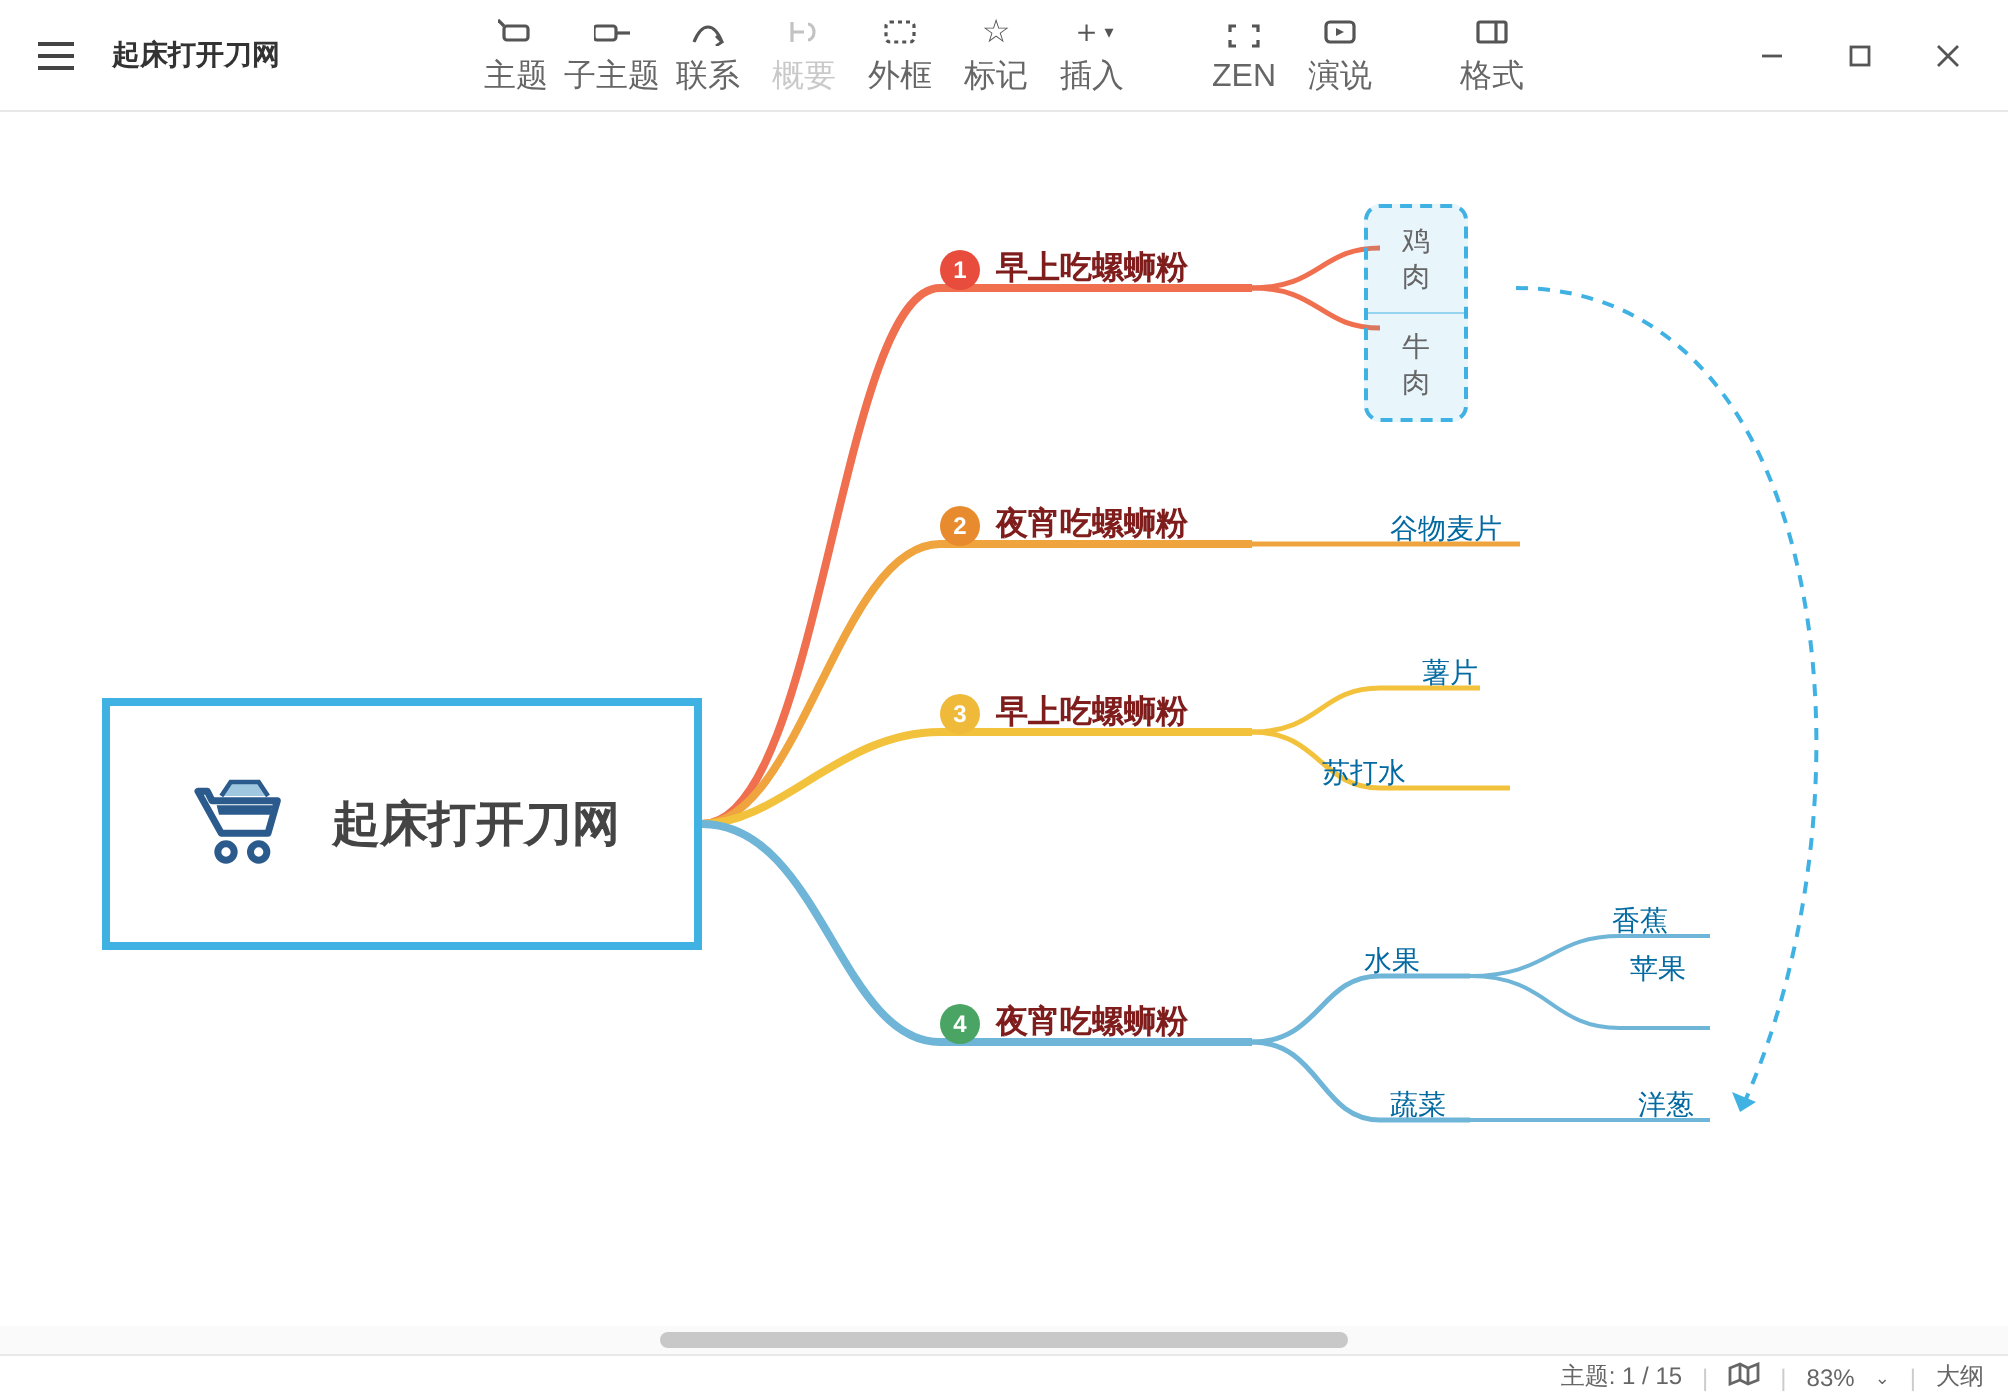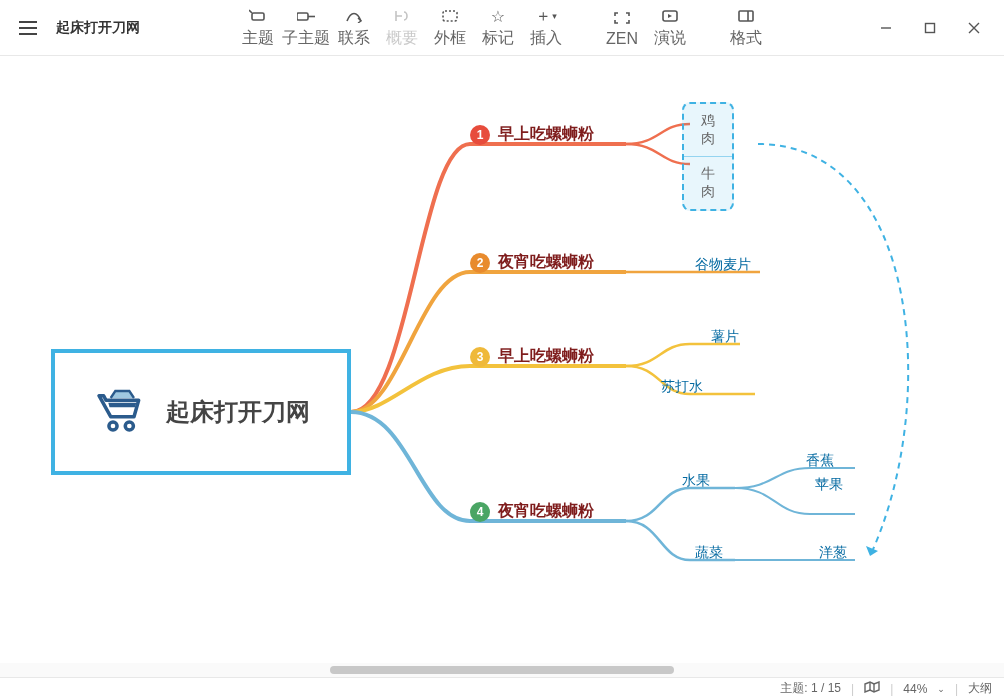--- a/index.html
+++ b/index.html
@@ -232,17 +232,17 @@
 </div>
 
 <div class="statusbar">
   <span><span>主题:</span> <span>1 / 15</span></span>
   <span class="sb-sep">|</span>
   <span style="cursor:pointer"><svg width="16" height="12" viewBox="0 0 16 12" fill="none" stroke="#666" stroke-width="1.4">
         <path d="M1 3l5-2 4 2 5-2v8l-5 2-4-2-5 2z"></path>
         <path d="M6 1v8M10 3v8"></path>
       </svg></span>
   <span class="sb-sep">|</span>
-  <span style="cursor:pointer">44%</span>
+  <span style="cursor:pointer">83%</span>
   <span style="font-size:9px;cursor:pointer">⌄</span>
   <span class="sb-sep">|</span>
   <span style="cursor:pointer">大纲</span>
 </div>
 
 </body></html>

